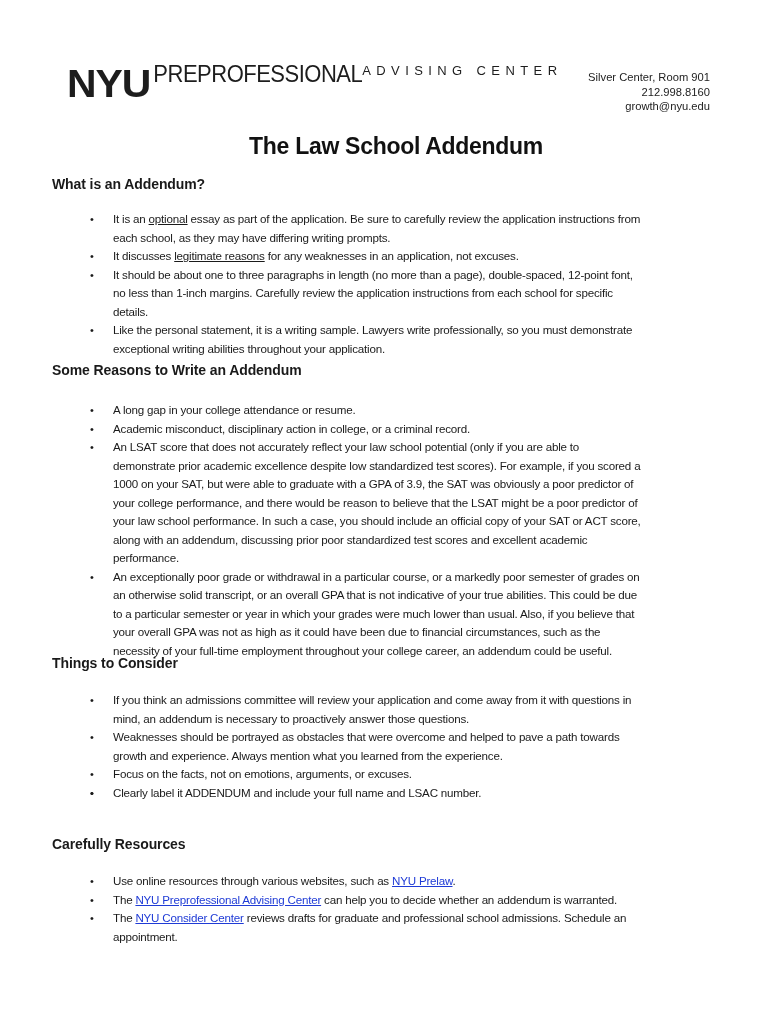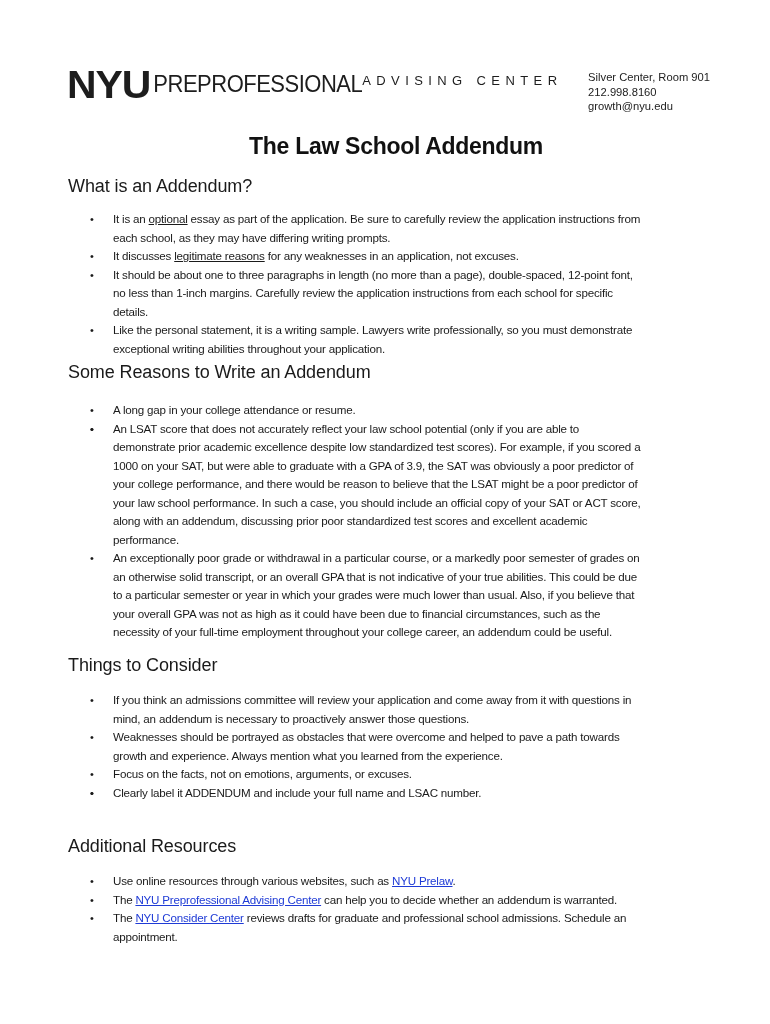--- a/index.html
+++ b/index.html
@@ -1,38 +1,38 @@
 <!DOCTYPE html>
 <html><head>
 <meta charset="utf-8">
 <style>
   html, body { margin: 0; padding: 0; background: #ffffff; }
   body {
     width: 770px; height: 1024px; position: relative; overflow: hidden;
     font-family: "Liberation Sans", sans-serif; color: #1a1a1a;
   }
-  .logo { position: absolute; left: 67px; top: 64px; height: 40px; display: flex; align-items: center; }
+  .logo { position: absolute; left: 67px; top: 64px; height: 40px; display: flex; align-items: flex-start; }
   .logo-nyu {
     font-family: "Liberation Sans", sans-serif; font-weight: bold;
     font-size: 39px; letter-spacing: -1px; color: #1d1d1d; line-height: 1;
     transform: scaleX(1.05); transform-origin: left;
     margin-right: 4px;
   }
   .logo-text { display: flex; flex-direction: row; justify-content: center; margin-left: 3px; }
   .logo-pre { font-size: 22px; color: #1d1d1d; letter-spacing: -0.5px; line-height: 20px; transform: scaleY(1.1); }
   .logo-adv { font-size: 13px; color: #1d1d1d; letter-spacing: 5.4px; line-height: 14px; }
 
-  .contact { position: absolute; right: 60px; top: 70px; font-size: 11.2px; line-height: 14.5px; color: #222; }
+  .contact { position: absolute; right: 60px; top: 70px; text-align: right; font-size: 11.2px; line-height: 14.5px; color: #222; }
 
   .title {
     position: absolute; left: 0; width: 770px; top: 133px; text-align: center;
     font-size: 23px; font-weight: bold; color: #111; letter-spacing: -0.3px; padding-left: 11px;
   }
 
-  .section-head { position: absolute; left: 68px; font-size: 18px; color: #1a1a1a; letter-spacing: -0.1px; }
+  .section-head { position: absolute; left: 52px; font-size: 14px; color: #1a1a1a; letter-spacing: -0.1px; font-weight: bold; }
 
   ul.blist { position: absolute; left: 0; margin: 0; padding: 0; list-style: none; width: 700px; }
   ul.blist li {
     position: relative; padding-left: 113px; font-size: 11.6px; line-height: 18.5px;
     color: #1a1a1a; letter-spacing: -0.2px; padding-right: 56px;
   }
   ul.blist li .bullet { position: absolute; left: 90px; top: 0; font-size: 11px; }
   .u { text-decoration: underline; margin-top: 13px; }
   a.link { color: #1f3bd6; text-decoration: underline; }
 </style>
@@ -76,20 +76,21 @@
 </ul>
 
 <div class="section-head" style="top:362px;">Some Reasons to Write an Addendum</div>
 <ul class="blist" style="top:401px;">
   <li>
     <span class="bullet">•</span>
     <span>A long gap in your college attendance or resume.</span>
   </li>
   <li>
     <span class="bullet">•</span>
+    <span>Academic misconduct, disciplinary action in college, or a criminal record.</span>
   </li>
   <li>
     <span class="bullet">•</span>
     <span>An LSAT score that does not accurately reflect your law school potential (only if you are able to demonstrate prior academic excellence despite low standardized test scores). For example, if you scored a 1000 on your SAT, but were able to graduate with a GPA of 3.9, the SAT was obviously a poor predictor of your college performance, and there would be reason to believe that the LSAT might be a poor predictor of your law school performance. In such a case, you should include an official copy of your SAT or ACT score, along with an addendum, discussing prior poor standardized test scores and excellent academic performance.</span>
   </li>
   <li>
     <span class="bullet">•</span>
     <span>An exceptionally poor grade or withdrawal in a particular course, or a markedly poor semester of grades on an otherwise solid transcript, or an overall GPA that is not indicative of your true abilities. This could be due to a particular semester or year in which your grades were much lower than usual.  Also, if you believe that your overall GPA was not as high as it could have been due to financial circumstances, such as the necessity of your full-time employment throughout your college career, an addendum could be useful.</span>
   </li>
 </ul>
@@ -110,21 +111,21 @@
   </li>
   <li>
     <span class="bullet">•</span>
   </li>
   <li>
     <span class="bullet">•</span>
     <span>Clearly label it ADDENDUM and include your full name and LSAC number.</span>
   </li>
 </ul>
 
-<div class="section-head" style="top:836px;">Additional Resources</div>
+<div class="section-head" style="top:836px;">Carefully Resources</div>
 <ul class="blist" style="top:872px;">
   <li>
     <span class="bullet">•</span>
     <span>Use online resources through various websites, such as </span><a class="link" href="#">NYU Prelaw</a><span>.</span>
   </li>
   <li>
     <span class="bullet">•</span>
     <span>The </span><a class="link" href="#">NYU Preprofessional Advising Center</a><span> can help you to decide whether an addendum is warranted.</span>
   </li>
   <li>

